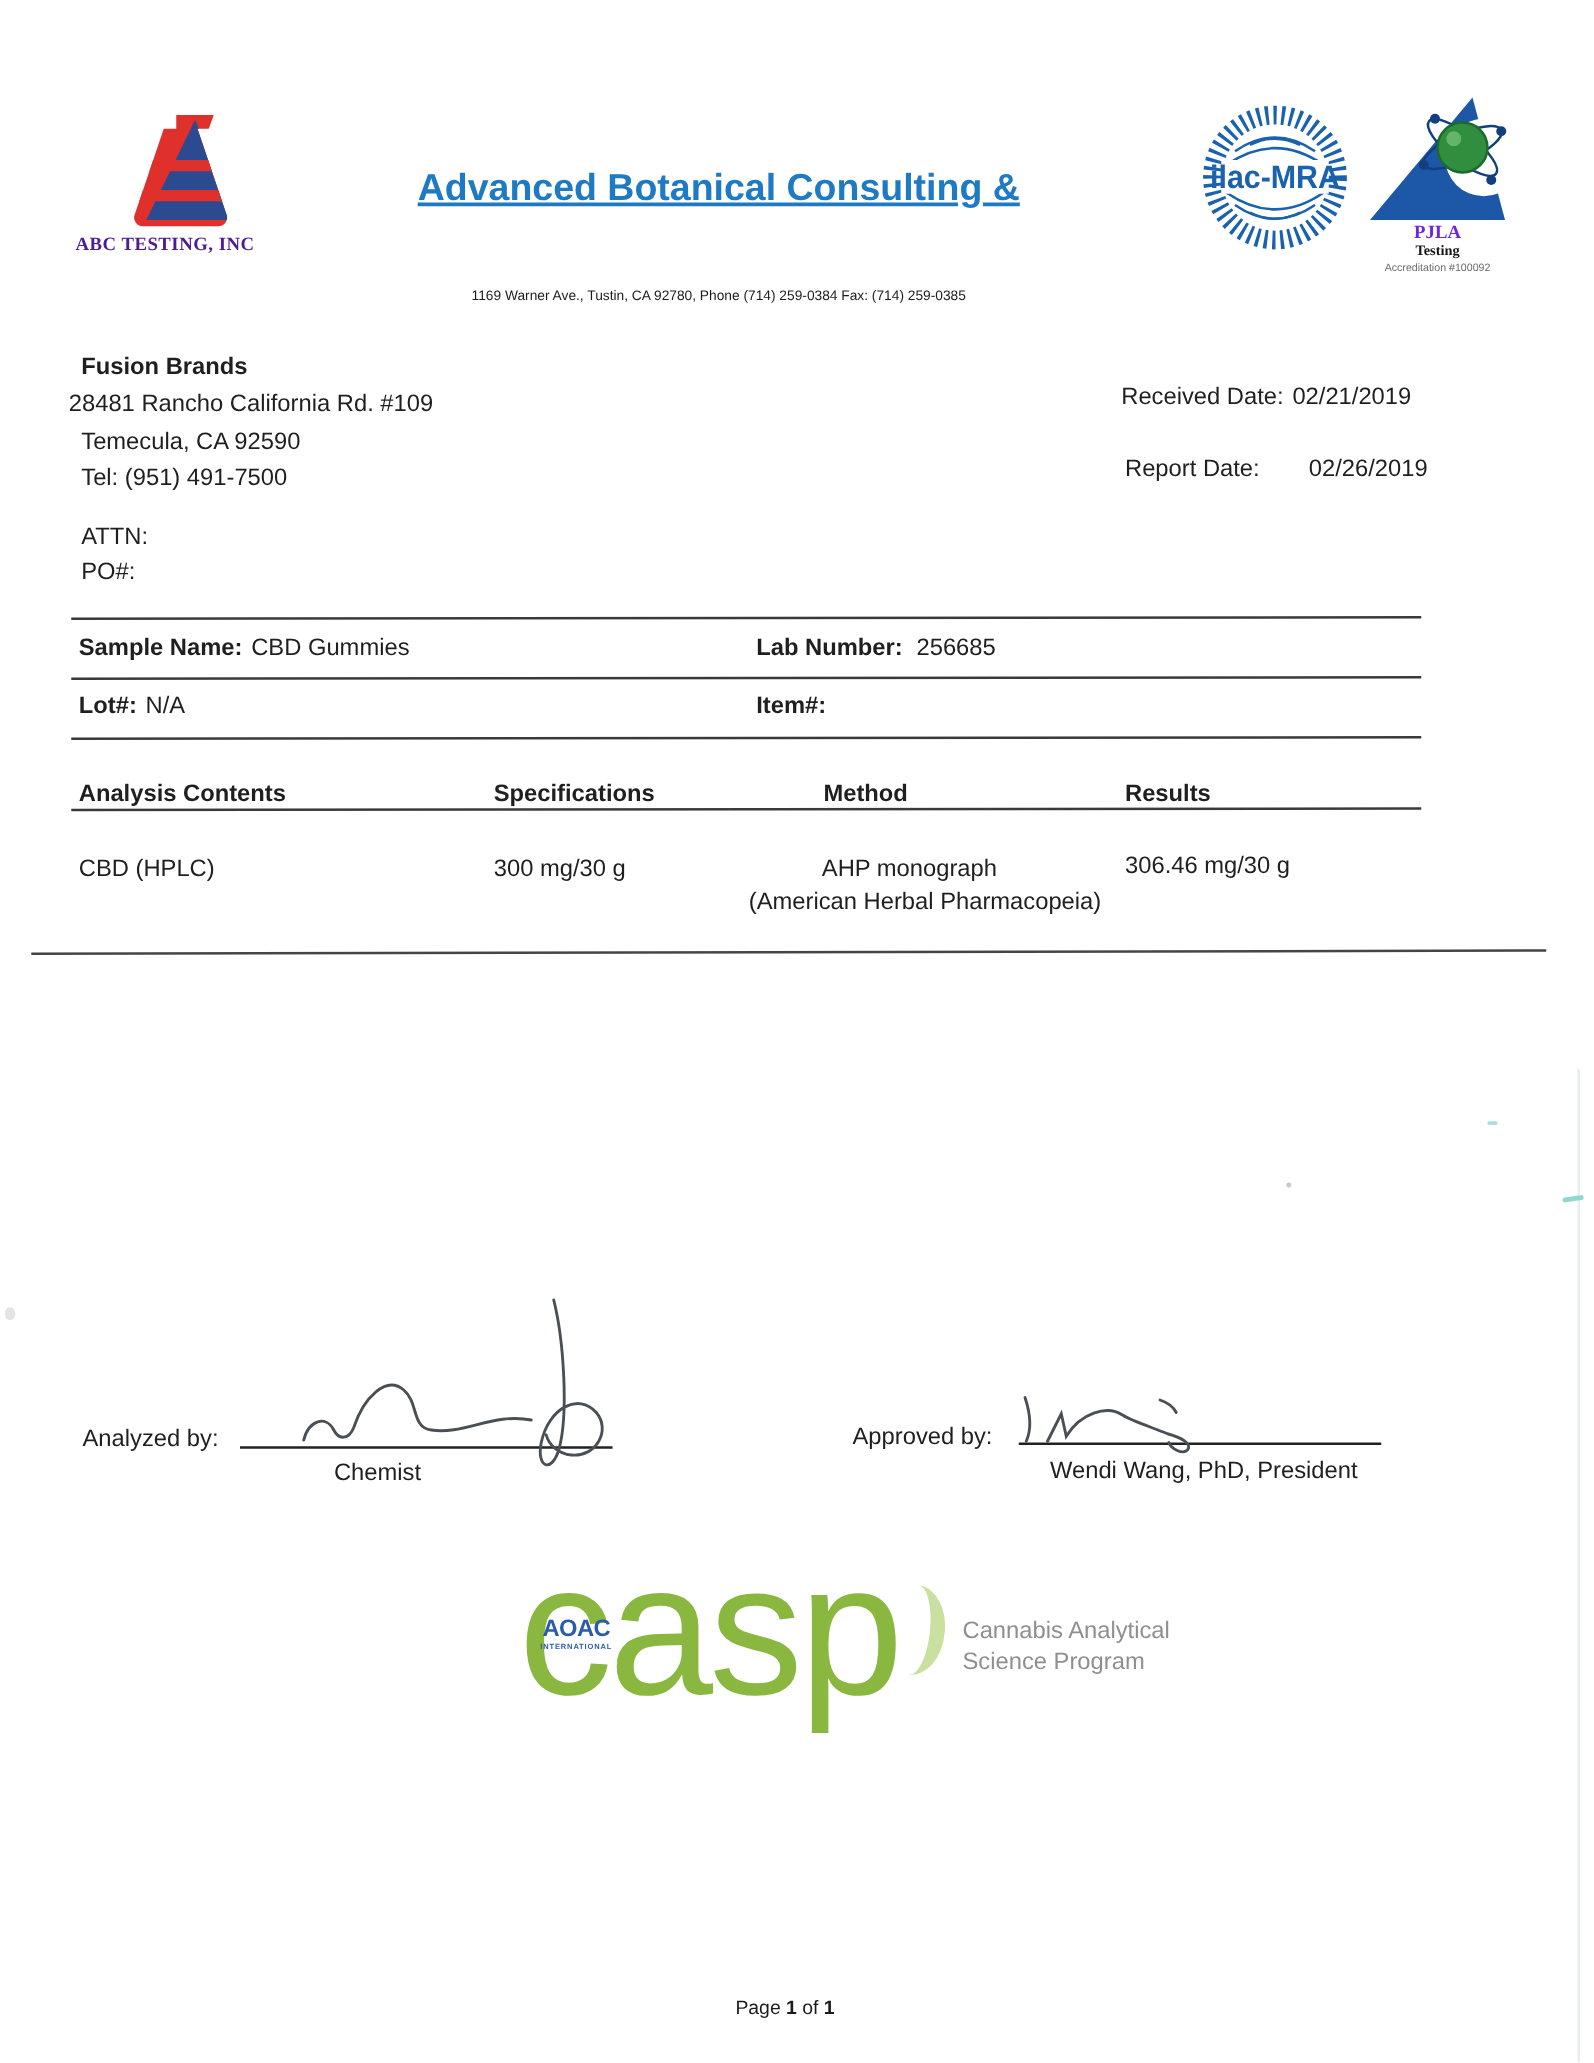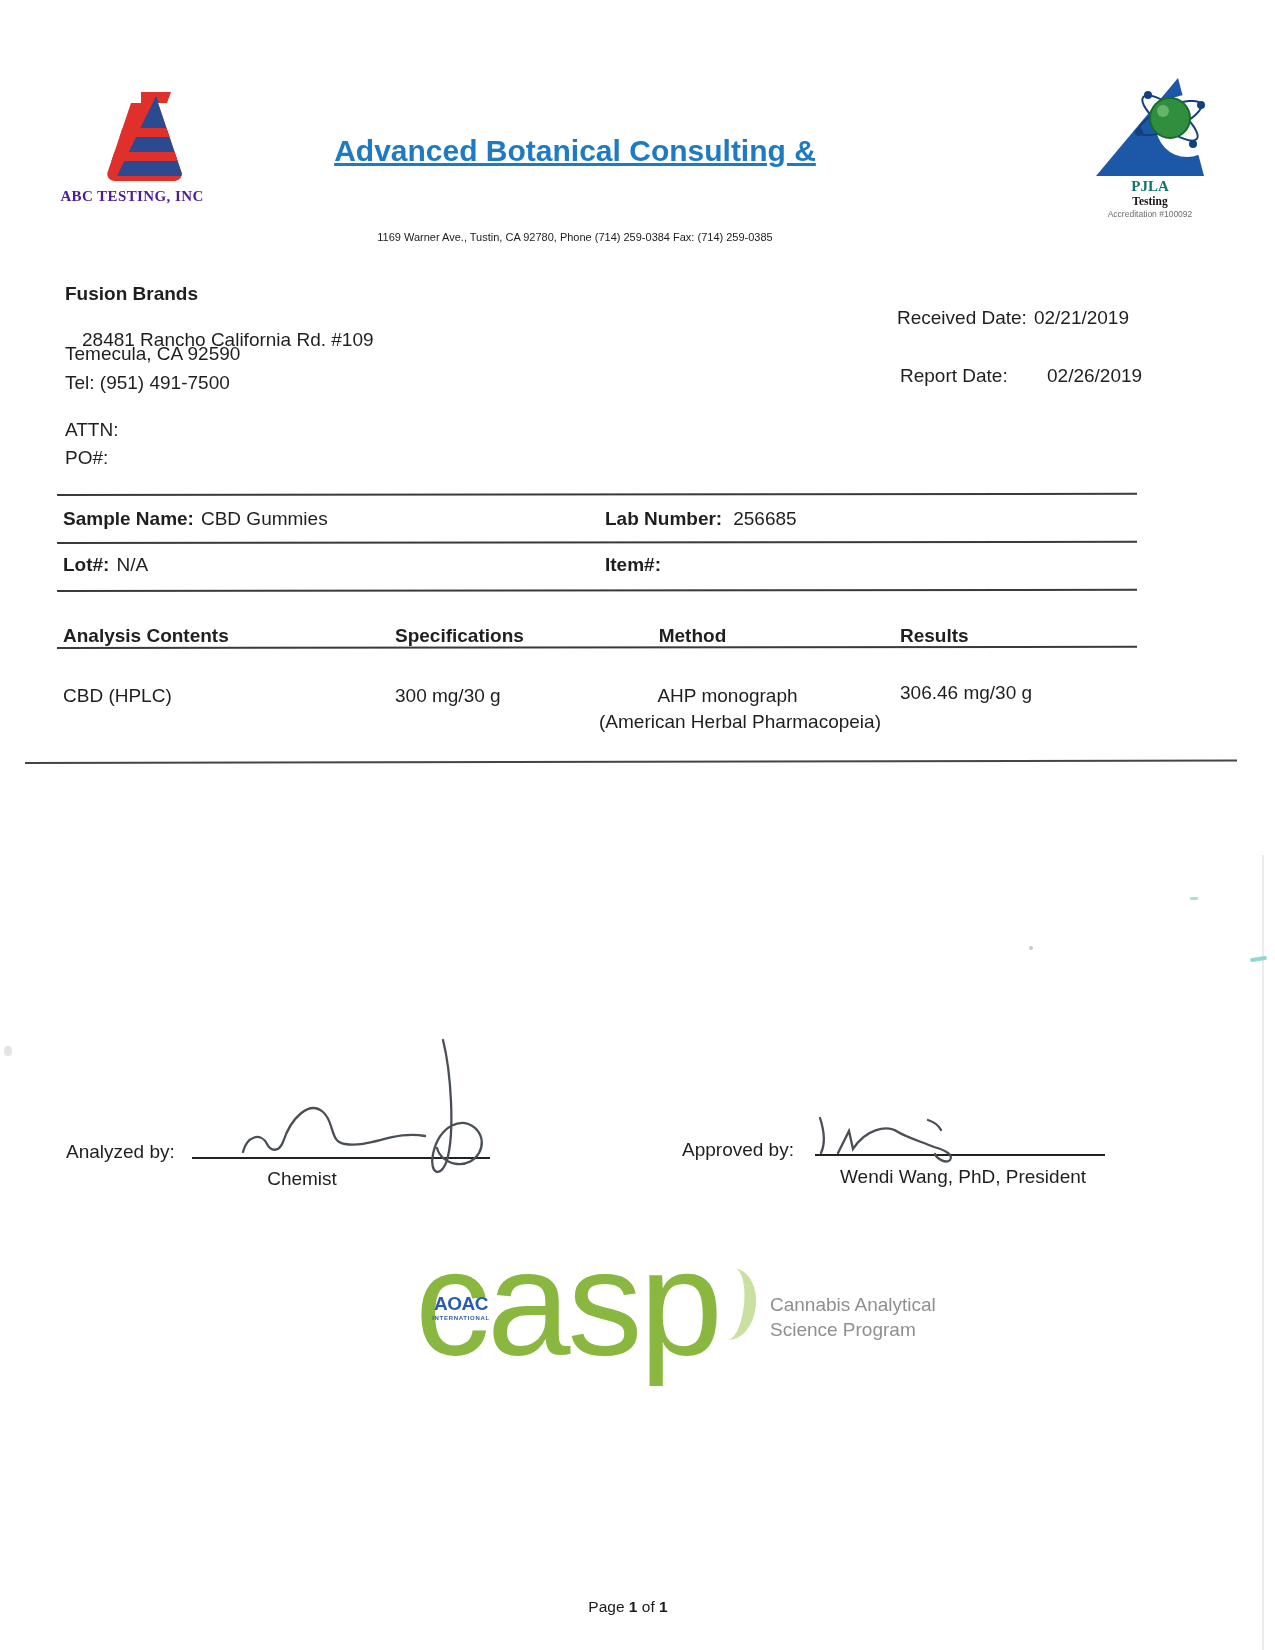--- a/index.html
+++ b/index.html
@@ -9,21 +9,21 @@
   }
   .abs { position:absolute; }
   .b { font-weight:bold; }
   .t19 { font-size:19px; line-height:24px; }
   .val { margin-left:7px; }
   .val-wide { margin-left:11px; }
   .rule { position:absolute; background:#3a3a3a; height:2px; transform:rotate(-0.06deg); transform-origin:left center; }
   .title { font-size:30px; font-weight:bold; color:#1e7ac2; line-height:54px; text-align:center;text-decoration:underline; }
   .addr { font-size:11px; text-align:center; color:#1c1c1c; }
   .abc-caption { font-family:"Liberation Serif", serif; font-weight:bold; color:#4c1d95; font-size:15px; text-align:center; letter-spacing:0.4px; }
-  .pjla-name { font-family:"Liberation Serif", serif; font-weight:bold; font-size:15px; color:#0f766e; text-align:center; line-height:17px; }
+  .pjla-name { font-family:"Liberation Serif", serif; font-weight:bold; font-size:15px; color:#6d28d9; text-align:center; line-height:17px; }
   .pjla-sub { font-family:"Liberation Serif", serif; font-weight:bold; font-size:11.5px; color:#151515; text-align:center; line-height:13px; }
   .pjla-acc { font-size:8.5px; color:#6d6d6d; text-align:center; line-height:12px; }
   .sigline { position:absolute; background:#222; height:2px; }
   .sig-sub { font-size:19px; color:#1f1f1f; }
   .casp-word { font-size:150px; line-height:150px; color:#8ab73f; letter-spacing:-3px; }
   .aoac { color:#2a5cab; text-align:center; }
   .aoac .a1 { font-size:19px; font-weight:bold; letter-spacing:-0.5px; line-height:20px; }
   .aoac .a2 { font-size:6px; font-weight:bold; letter-spacing:0.7px; line-height:8px; }
   .tagline { font-size:19px; color:#8f8f8f; line-height:25px; }
   .footer { font-size:15.5px; text-align:center; color:#1c1c1c; }
@@ -50,20 +50,35 @@
     </svg>
   </div>
   <div class="abs abc-caption" style="left:52px;top:188px;width:160px;">ABC TESTING, INC</div>
 
   <div class="abs title" style="left:285px;top:124px;width:580px;">
     <div>Advanced Botanical Consulting &amp;</div>
   </div>
 
   <div class="abs addr" style="left:285px;top:231px;width:580px;">1169 Warner Ave., Tustin, CA 92780, Phone (714) 259-0384 Fax: (714) 259-0385</div>
 
+  <div class="abs" style="left:958px;top:80px;width:124px;height:130px;">
+    <svg width="124" height="126" viewBox="0 0 124 126">
+      <circle cx="62" cy="62" r="50" fill="none" stroke="#1a62ad" stroke-width="15" stroke-dasharray="2.6,3.9"></circle>
+      <g fill="none" stroke="#1a62ad" stroke-width="2">
+        <path d="M30,41 Q62,19 94,41"></path>
+        <path d="M23,52 Q62,25 101,52"></path>
+        <path d="M42,36 Q62,26 82,36"></path>
+        <path d="M30,84 Q62,106 94,84"></path>
+        <path d="M23,74 Q62,101 101,74"></path>
+        <path d="M42,90 Q62,100 82,90"></path>
+      </g>
+      <rect x="19" y="48" width="86" height="27" fill="#ffffff"></rect>
+      <text x="62" y="70" text-anchor="middle" font-size="26" font-weight="bold" fill="#1a62ad" textLength="104" lengthAdjust="spacingAndGlyphs" font-family="Liberation Sans, sans-serif">ilac-MRA</text>
+    </svg>
+  </div>
 
   <div class="abs" style="left:1085px;top:74px;width:130px;">
     <svg width="120" height="104" viewBox="0 0 120 104" style="display:block;margin:0 auto;">
       <polygon points="6,102 114,102 88,4" fill="#1d57a7"></polygon>
       <circle cx="97" cy="52" r="31" fill="#ffffff"></circle>
       <g fill="none" stroke="#12407f" stroke-width="2">
         <ellipse cx="80" cy="44" rx="34" ry="11" transform="rotate(-24 80 44)"></ellipse>
         <ellipse cx="80" cy="44" rx="34" ry="11" transform="rotate(38 80 44)"></ellipse>
       </g>
       <circle cx="80" cy="44" r="20" fill="#2f8f3e" stroke="#1c6b2c" stroke-width="2"></circle>
@@ -72,21 +87,21 @@
       <circle cx="49" cy="58" r="4" fill="#12407f"></circle>
       <circle cx="103" cy="70" r="4" fill="#12407f"></circle>
       <circle cx="58" cy="21" r="4" fill="#12407f"></circle>
     </svg>
     <div class="pjla-name">PJLA</div>
     <div class="pjla-sub">Testing</div>
     <div class="pjla-acc">Accreditation #100092</div>
   </div>
 
   <div class="abs t19 b" style="left:65px;top:282px;">Fusion Brands</div>
-  <div class="abs t19" style="left:82px;top:312px;margin-top:16px;">28481 Rancho California Rd. #109</div>
+  <div class="abs t19" style="left:55px;top:312px;">28481 Rancho California Rd. #109</div>
   <div class="abs t19" style="left:65px;top:342px;">Temecula, CA 92590</div>
   <div class="abs t19" style="left:65px;top:371px;">Tel: (951) 491-7500</div>
   <div class="abs t19" style="left:65px;top:418px;">ATTN:</div>
   <div class="abs t19" style="left:65px;top:446px;">PO#:</div>
 
   <div class="abs t19" style="left:897px;top:306px;">
     <span>Received Date:</span><span class="val">02/21/2019</span>
   </div>
   <div class="abs t19" style="left:900px;top:364px;">Report Date:</div>
   <div class="abs t19" style="left:1047px;top:364px;">02/26/2019</div>

